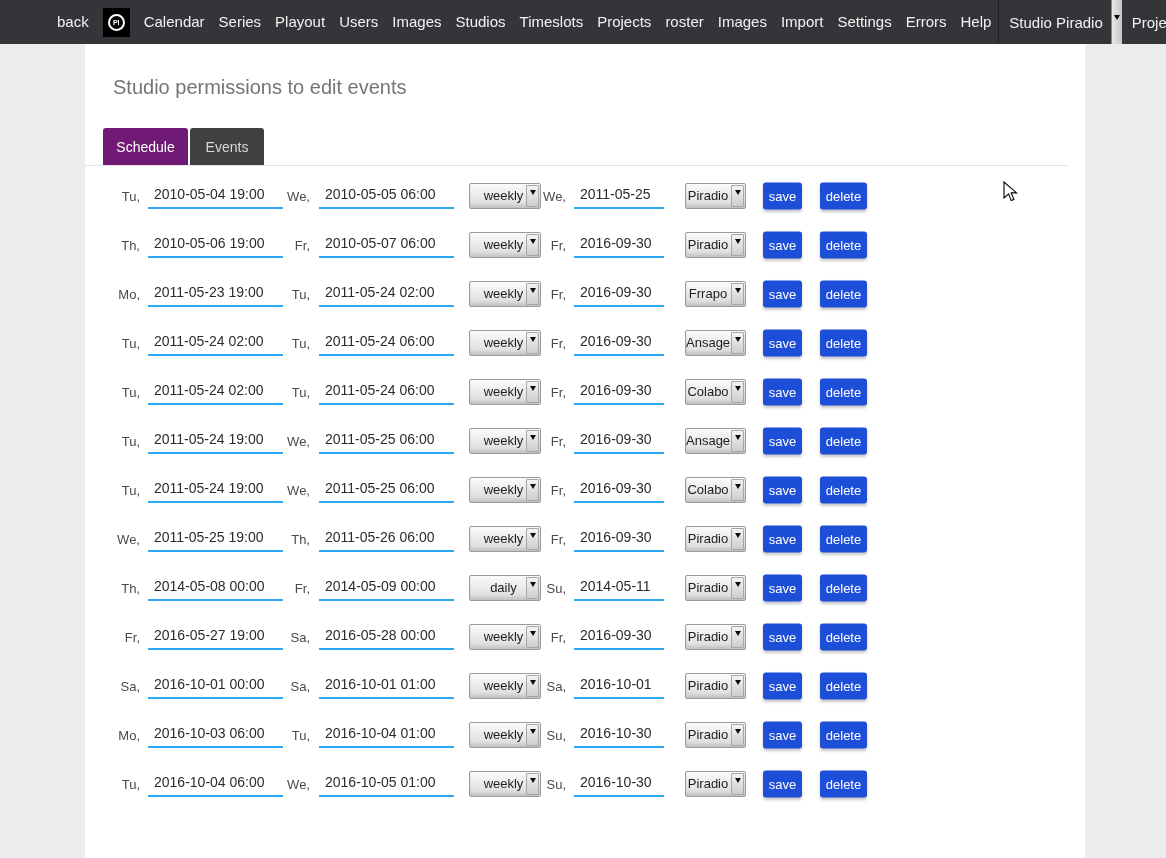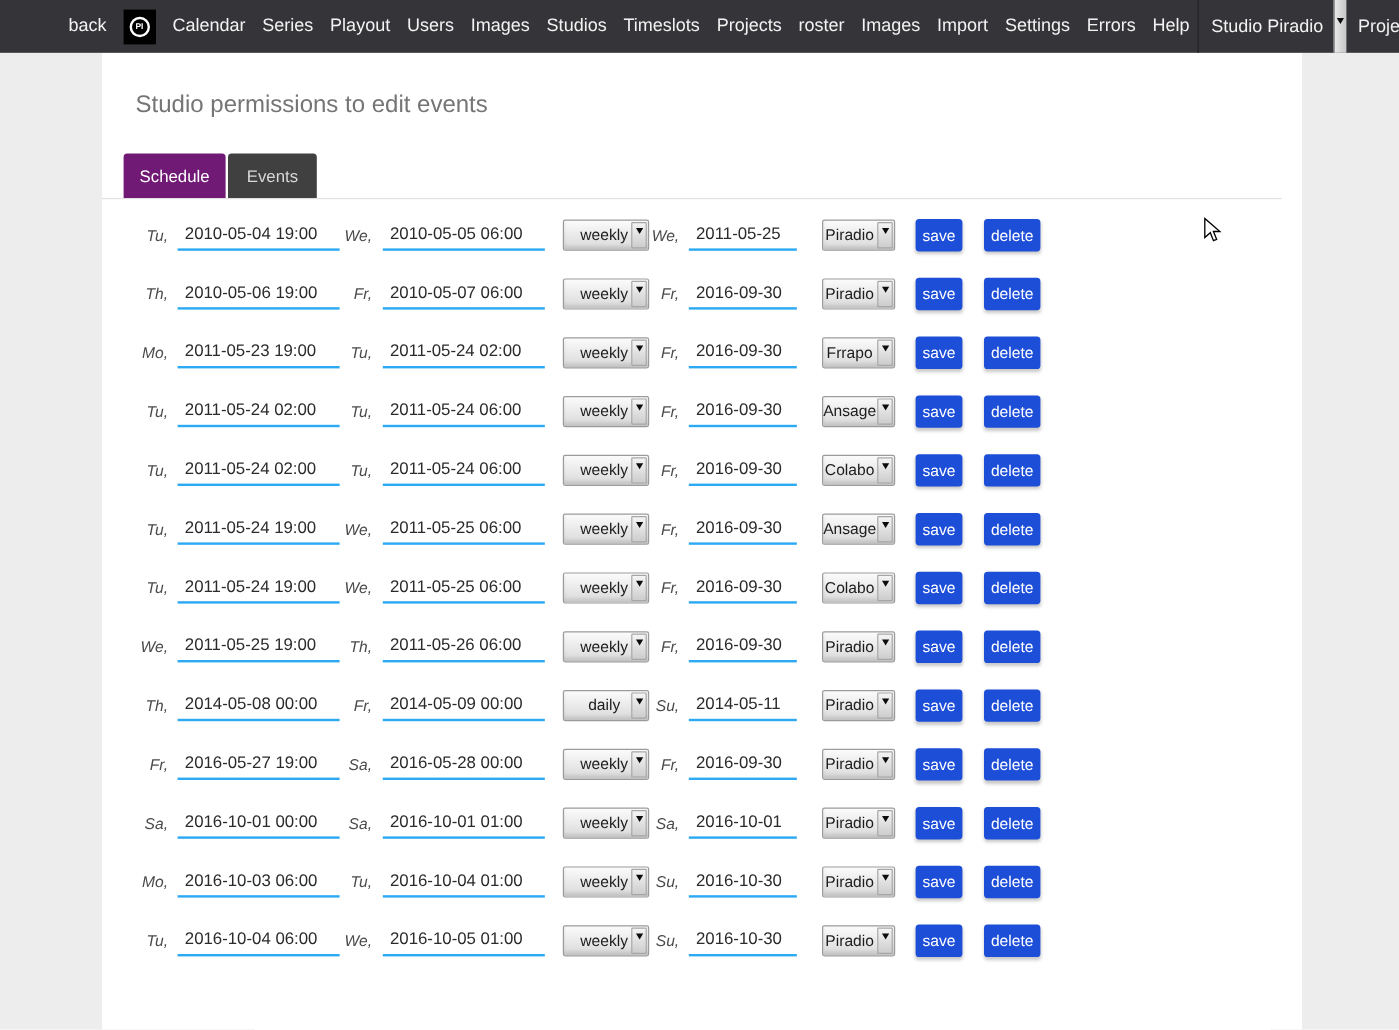--- a/index.html
+++ b/index.html
@@ -69,21 +69,21 @@
   .h-start   { left:63px;  width:135px; text-align:center; }
   .h-end     { left:234px; width:135px; text-align:center; }
   .h-interval{ left:384px; }
   .h-last    { left:487px; }
   .h-studio  { left:590px; }
 
   .rows { margin-top:5px; }
   .row { position:relative; height:49px; }
   .row > * { position:absolute; top:50%; transform:translateY(-50%); }
 
-  .day { font-size:13px; color:#4a4a4a;font-style:italic; }
+  .day { font-size:13px; color:#4a4a4a; }
   .c-d1 { left:15px;  width:40px; text-align:right; }
   .c-d2 { left:185px; width:40px; text-align:right; }
   .c-d3 { left:441px; width:40px; text-align:right; }
 
   .inp {
     height:26px; background:#fff; border:none;
     border-bottom:2px solid #2ba9f2;
     font-family:"Liberation Sans", sans-serif;
     font-size:14px; color:#2b2b2b; padding:2px 6px 3px;
   }

